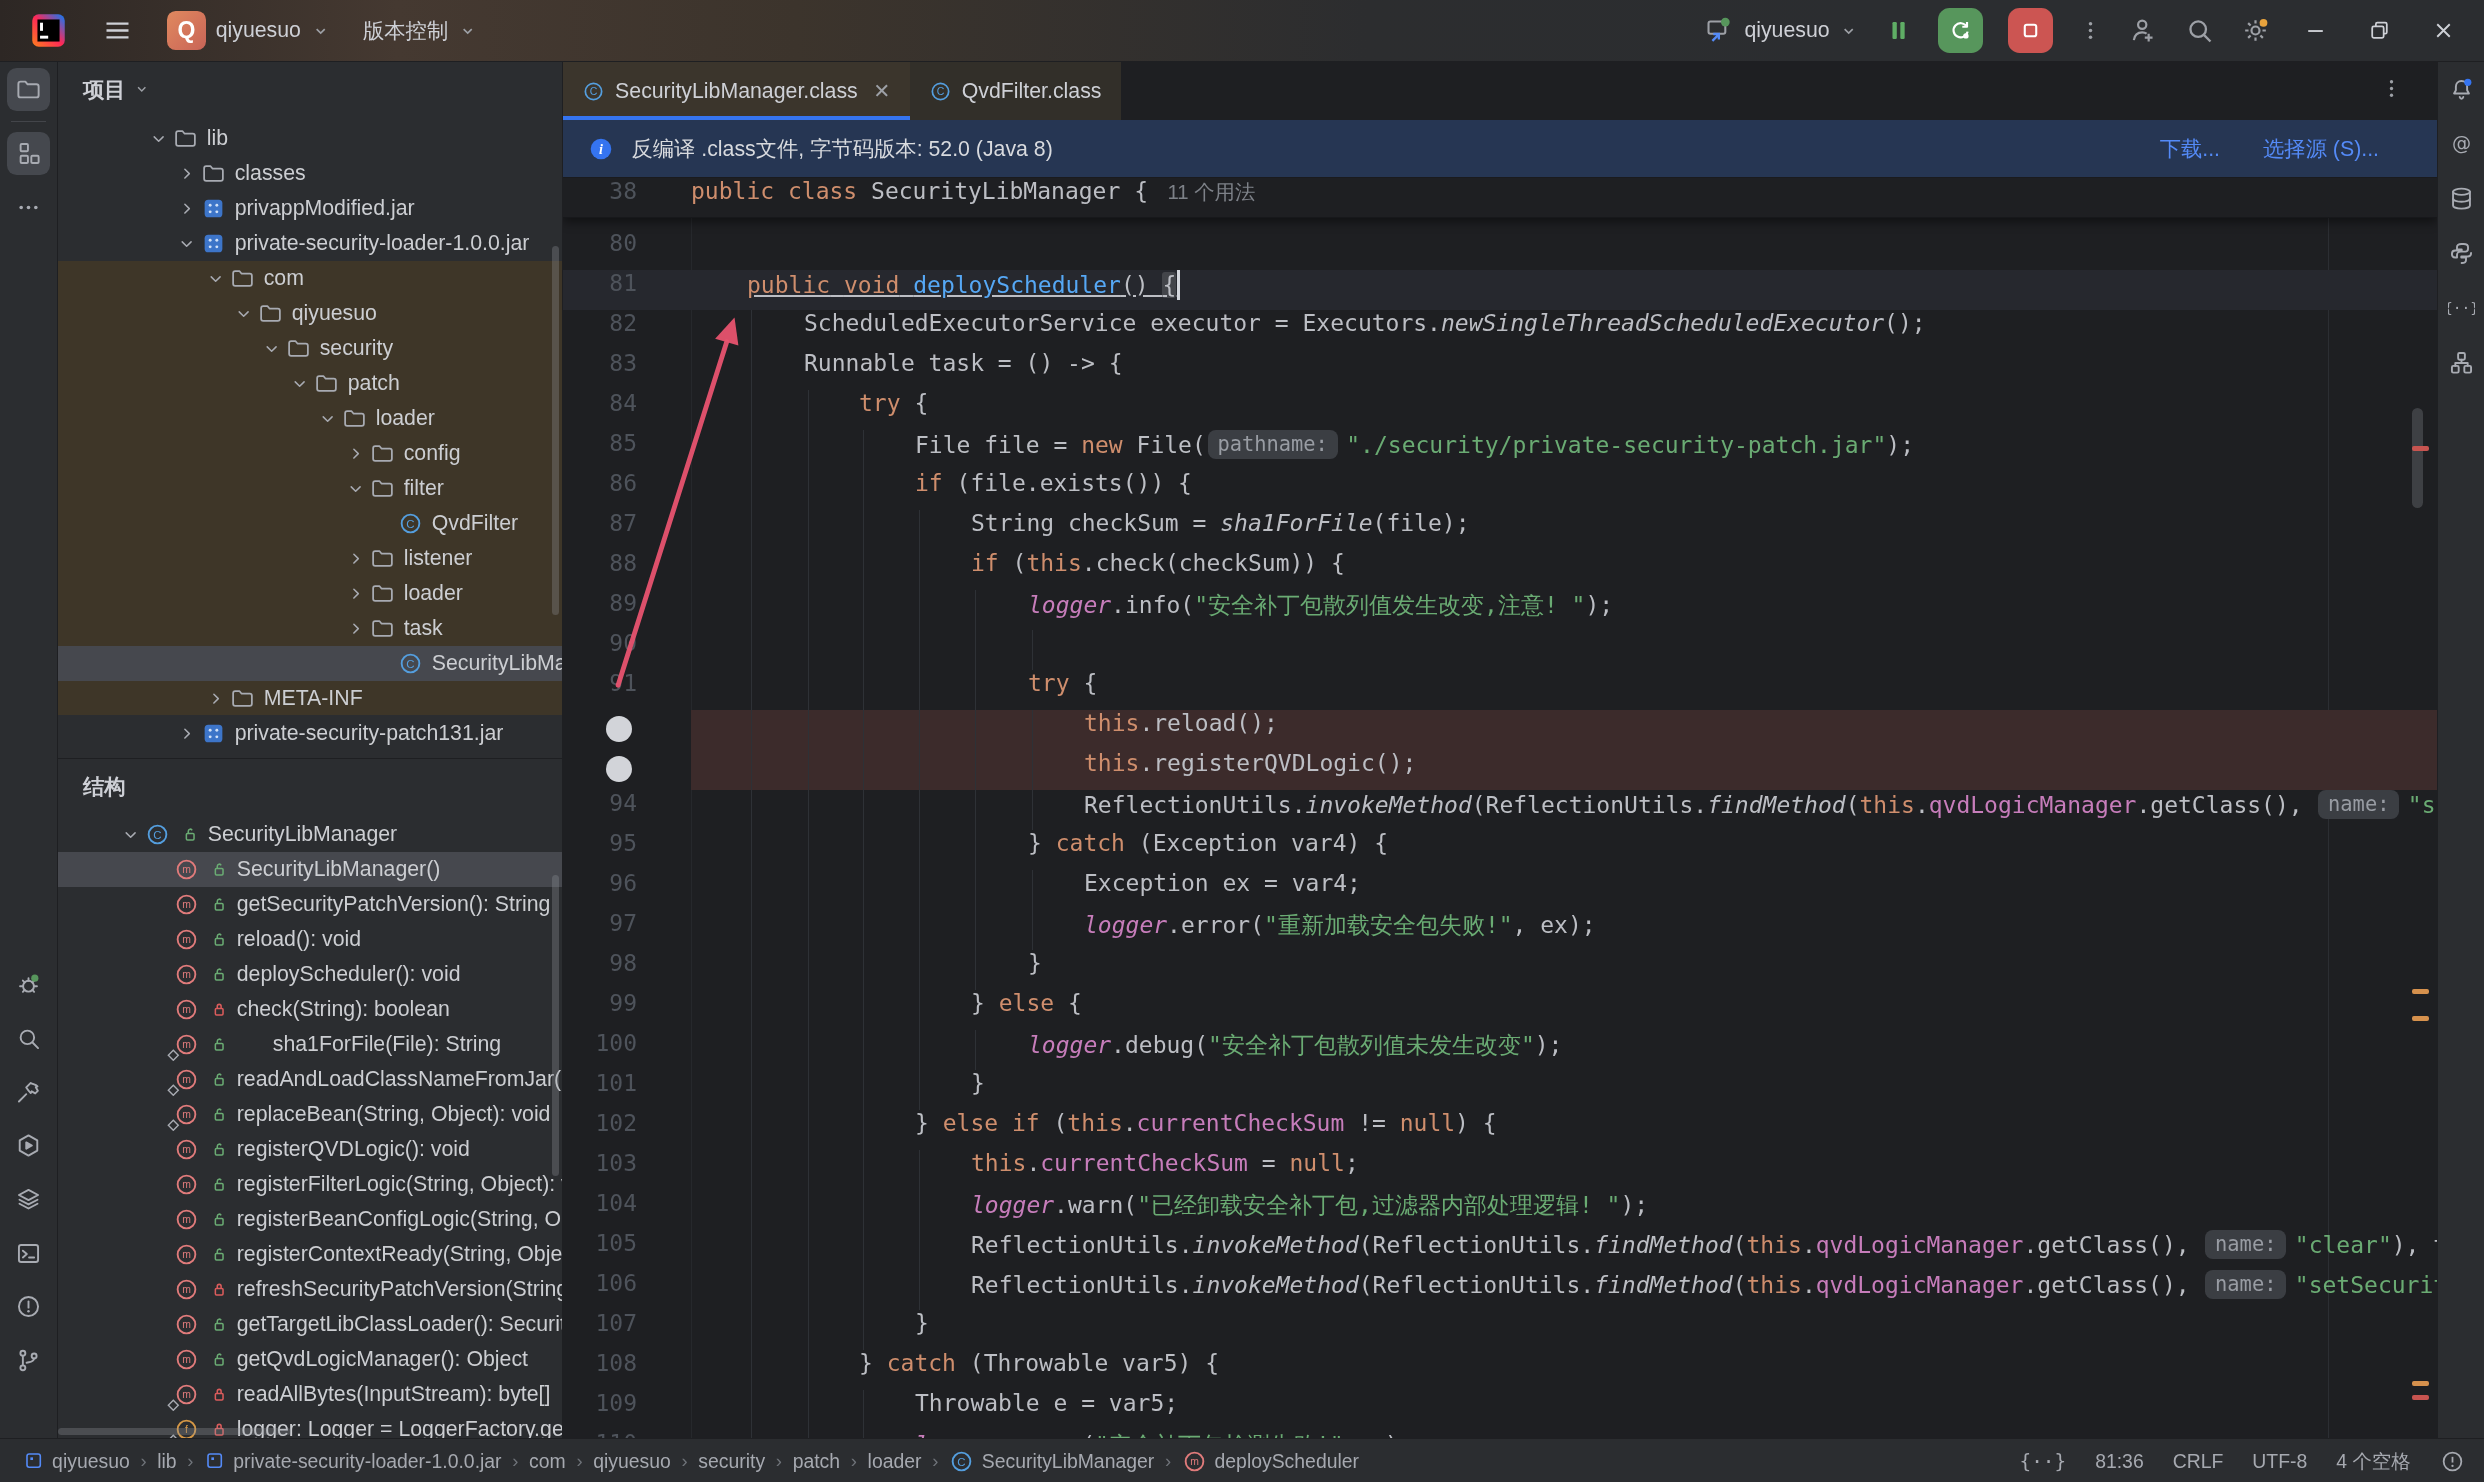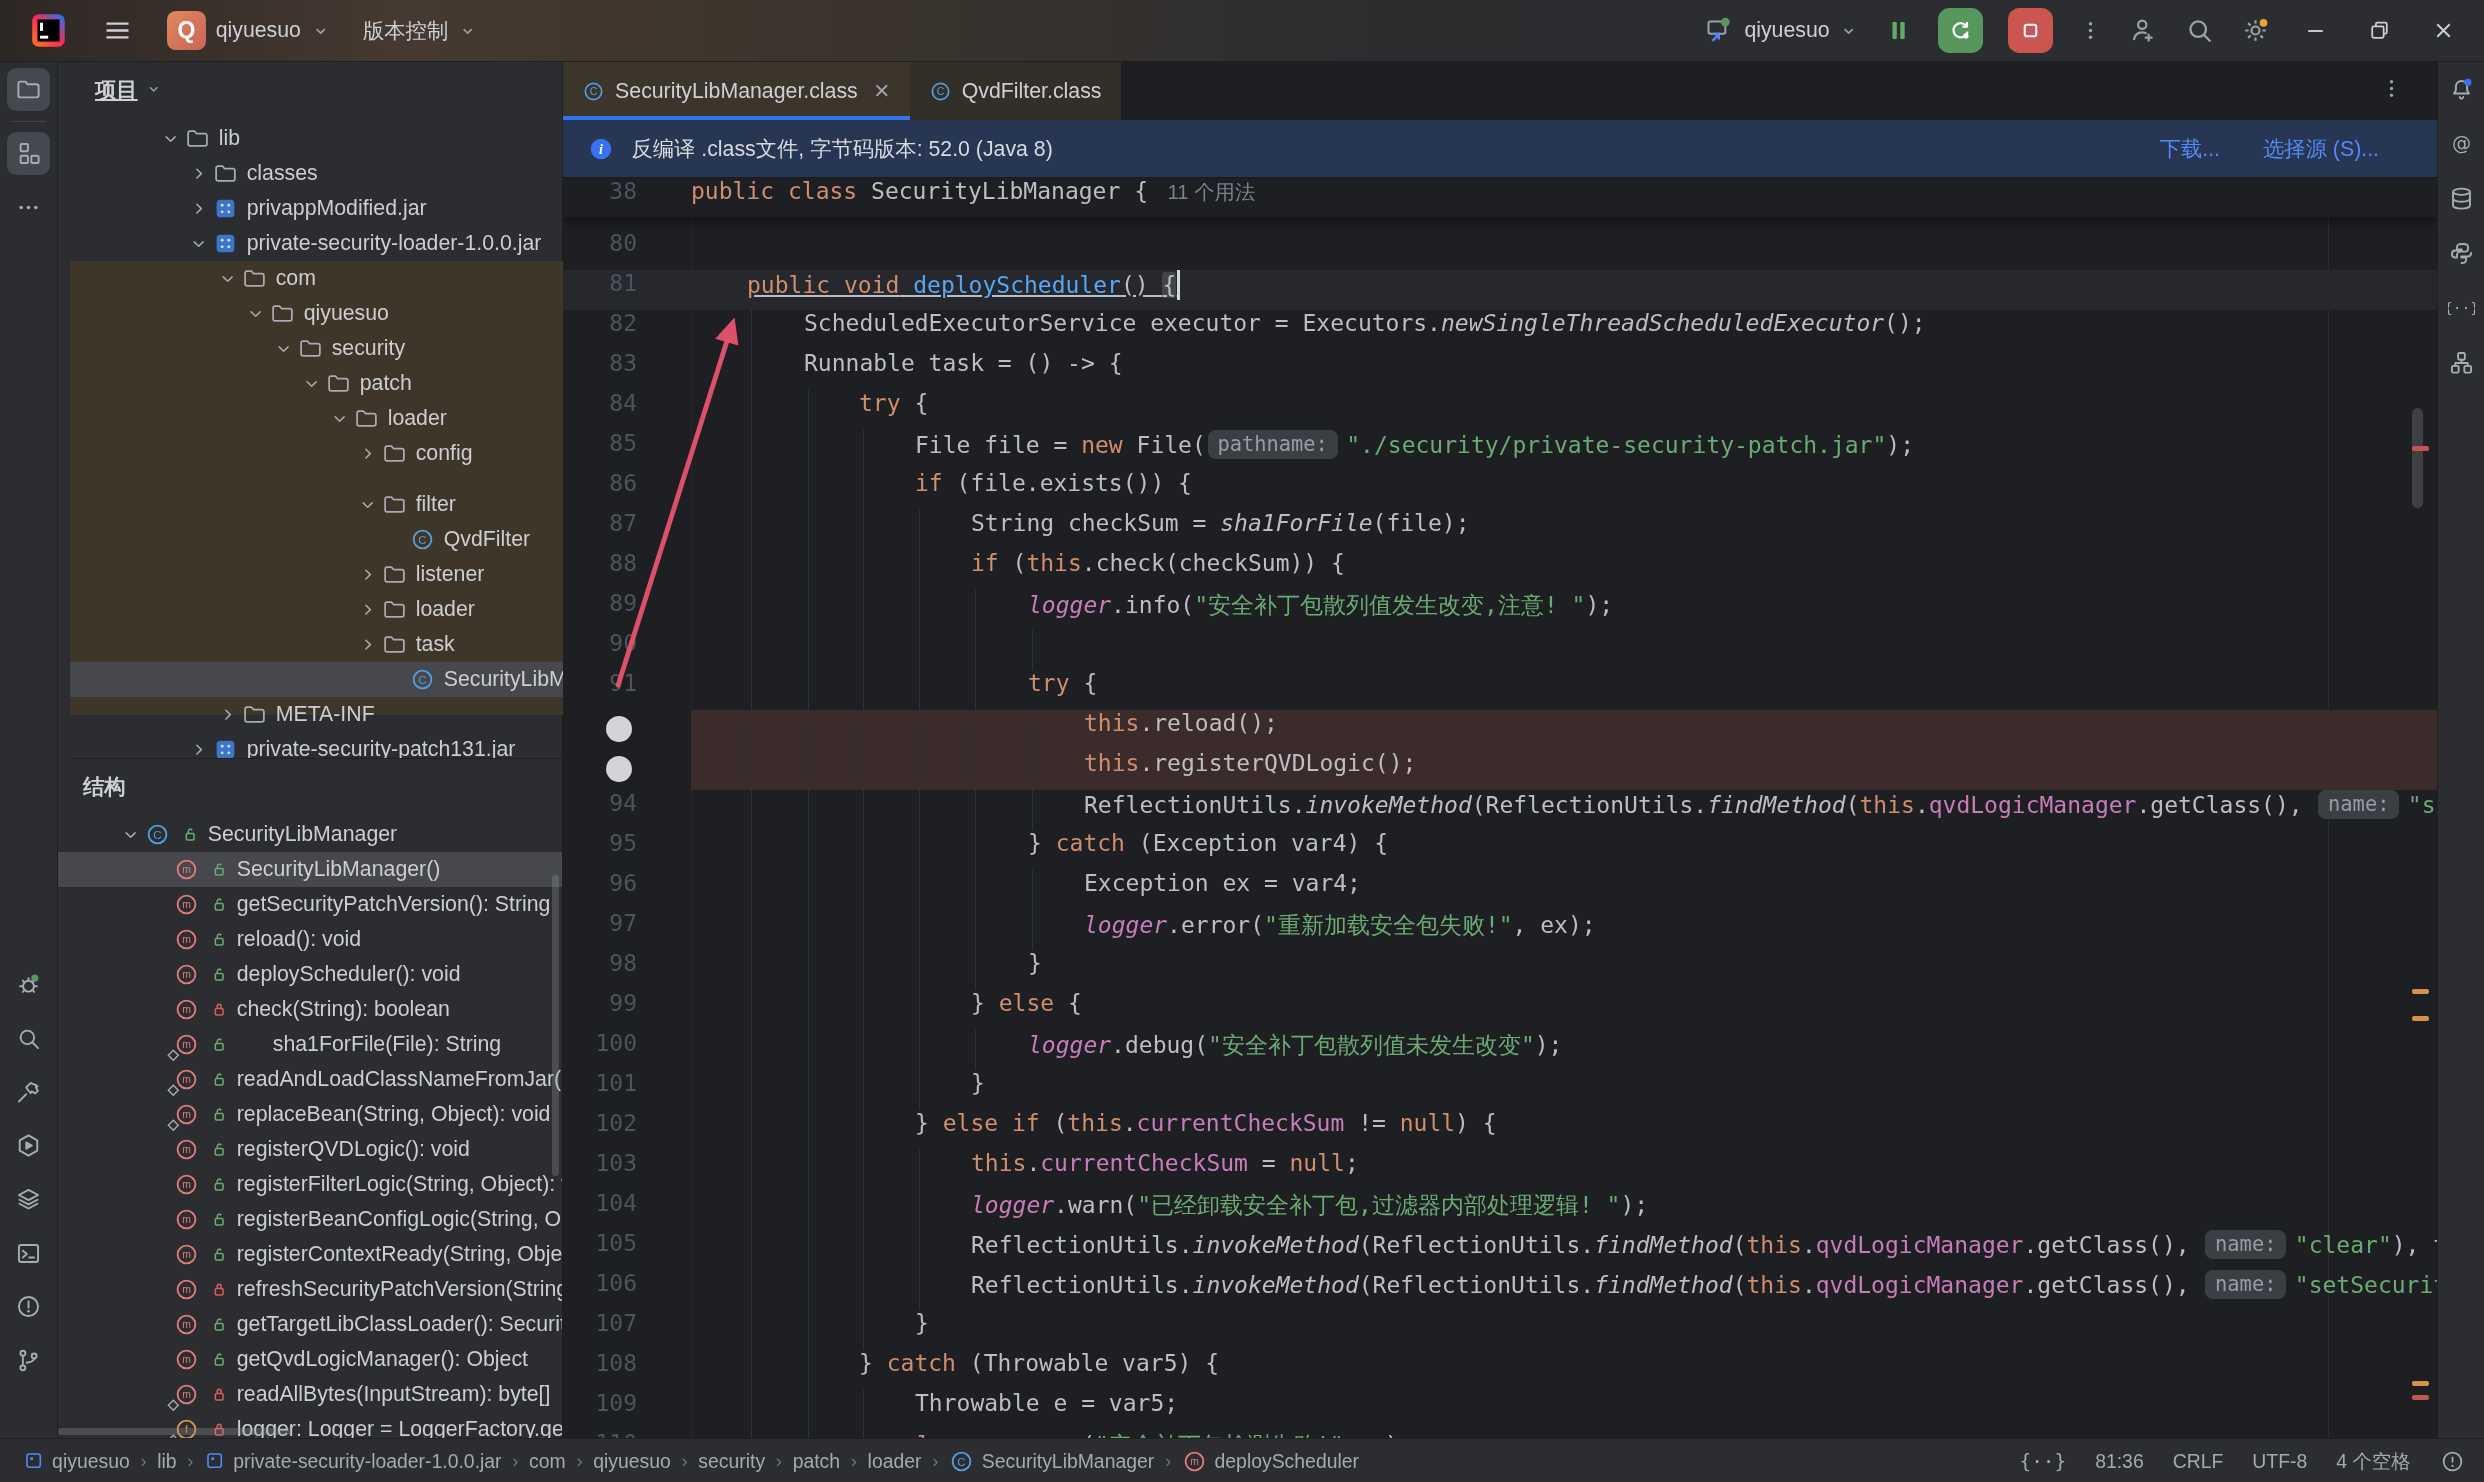--- a/index.html
+++ b/index.html
@@ -24,21 +24,21 @@
   #right-stripe{position:absolute;right:0;top:62px;bottom:45px;width:47px;background:#2b2d30;border-left:1px solid #1e1f22;box-sizing:border-box;}
   .stripe-icon{width:43px;height:43px;margin:5.8px auto 10.7px;display:flex;align-items:center;justify-content:center;border-radius:9.7px;position:relative;}
   .stripe-icon.active{background:#45484e;}
   .stripe-div{width:35px;height:1px;background:#43454a;margin:9.7px auto;}
   .stripe-gap{height:718px;}
   #right-stripe .stripe-icon{margin:5.8px auto 11.6px;}
 
   
   #left-panels{position:absolute;left:58px;top:62px;bottom:45px;width:505px;background:#2b2d30;border-right:1px solid #1e1f22;box-sizing:border-box;}
   .panel-header{height:54px;display:flex;align-items:center;gap:7.8px;padding-left:25px;font-size:21.3px;font-weight:bold;color:#ced0d6;}
-  #project-panel{position:absolute;left:12px;top:0;width:100%;height:697px;overflow:hidden;border-bottom:1px solid #1e1f22;box-sizing:border-box;text-decoration:underline;}
+  #project-panel{position:absolute;left:0;top:0;width:100%;height:697px;overflow:hidden;border-bottom:1px solid #1e1f22;box-sizing:border-box;}
   #structure-panel{position:absolute;left:0;top:697px;width:100%;bottom:0;overflow:hidden;}
   #project-tree{position:absolute;left:0;top:59px;right:0;}
   #structure-list{position:absolute;left:0;top:58px;right:0;}
   .lib-region{position:absolute;left:0;right:0;background:#3e3628;}
   .trow{position:relative;height:35px;display:flex;align-items:center;font-size:21.3px;color:#ccced2;white-space:nowrap;}
   .trow.selected{background:#46484e;}
   .tchev{width:26px;height:26px;flex:0 0 26px;display:flex;align-items:center;justify-content:center;}
   .ticon{width:26px;height:26px;flex:0 0 26px;display:flex;align-items:center;justify-content:center;margin-right:8.7px;position:relative;}
   .tlock{width:19.4px;height:19.4px;flex:0 0 19.4px;margin:0 7.8px 0 1.9px;display:flex;align-items:center;justify-content:center;}
   .sdiamond{position:absolute;left:-5.8px;bottom:-3.9px;}
@@ -467,21 +467,21 @@
                 <path d="M10 7l5 5-5 5"></path>
               </svg>
             </span>
             <span class="ticon">
               <svg width="25" height="25" viewBox="0 0 24 24" fill="none" stroke="#a8abb2" stroke-width="1.7" stroke-linecap="round" stroke-linejoin="round">
                 <path d="M3 7c0-1.1.9-2 2-2h4.2l2 2.4H19c1.1 0 2 .9 2 2V17c0 1.1-.9 2-2 2H5c-1.1 0-2-.9-2-2V7z"></path>
               </svg>
             </span>
             <span>config</span>
           </div>
-          <div class="trow" style="padding-left: 285px; margin-top: 16px;">
+          <div class="trow" style="padding-left: 285px;">
             <span class="tchev">
               <svg width="21.3" height="21.3" viewBox="0 0 24 24" fill="none" stroke="#a8abb2" stroke-width="1.7" stroke-linecap="round" stroke-linejoin="round">
                 <path d="M7 10l5 5 5-5"></path>
               </svg>
             </span>
             <span class="ticon">
               <svg width="25" height="25" viewBox="0 0 24 24" fill="none" stroke="#a8abb2" stroke-width="1.7" stroke-linecap="round" stroke-linejoin="round">
                 <path d="M3 7c0-1.1.9-2 2-2h4.2l2 2.4H19c1.1 0 2 .9 2 2V17c0 1.1-.9 2-2 2H5c-1.1 0-2-.9-2-2V7z"></path>
               </svg>
             </span>

